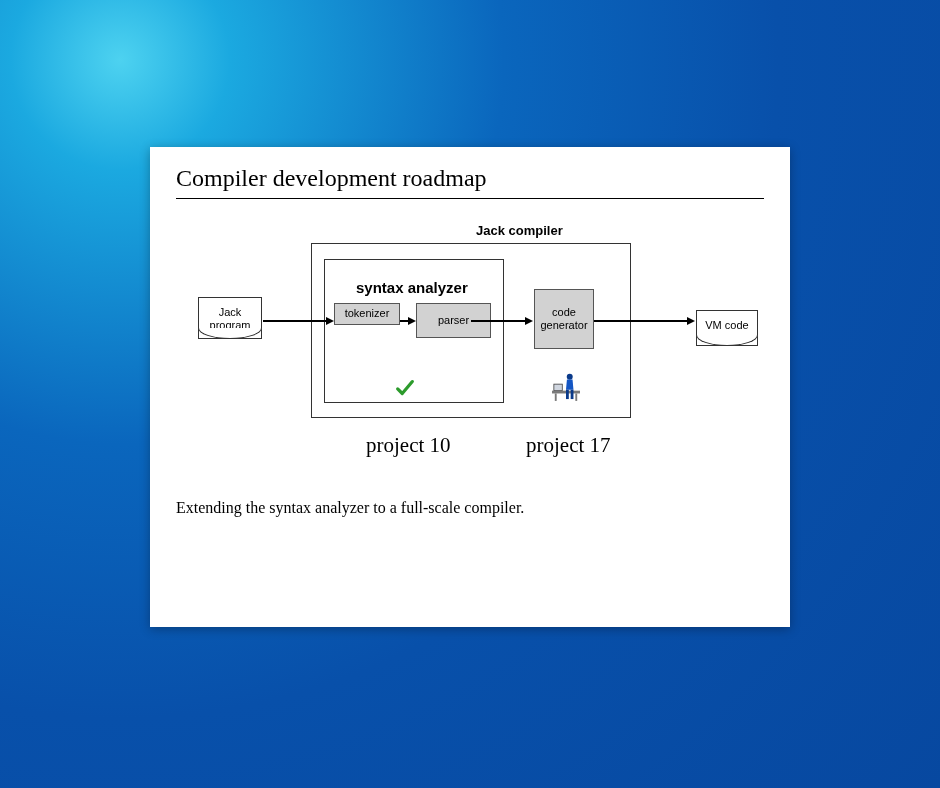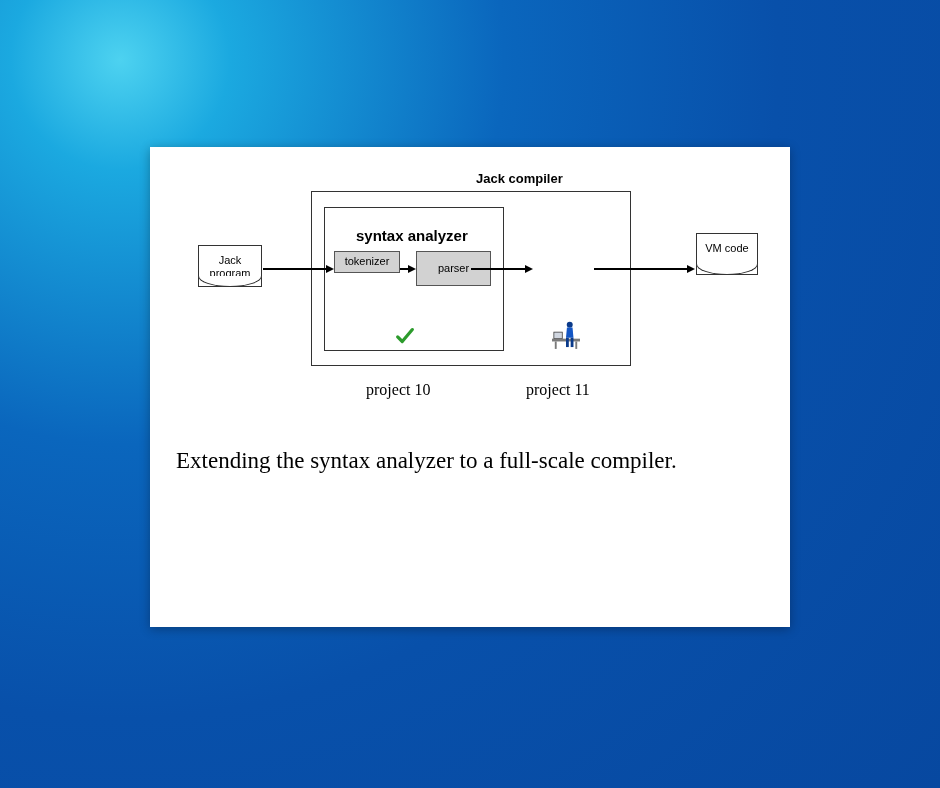--- a/index.html
+++ b/index.html
@@ -89,21 +89,21 @@
     font-family: Arial, sans-serif;
     font-size: 11px;
     display: flex;
     align-items: flex-start;
     justify-content: center;
     text-align: center;
     padding-top: 8px;
     line-height: 1.2;
   }
   .doc-in  { left: 22px;  top: 80px; width: 64px; height: 42px; }
-  .doc-out { left: 520px; top: 68px; width: 62px; height: 42px; }
+  .doc-out { left: 520px; top: 93px; width: 62px; height: 36px; }
   .doc::after {
     content: "";
     position: absolute;
     left: -1px; right: -1px; bottom: -1px;
     height: 10px;
     background: #fff;
     border-left: 1px solid #333;
     border-right: 1px solid #333;
     border-bottom: 1px solid #333;
     border-radius: 0 0 50% 50% / 0 0 100% 100%;
@@ -130,56 +130,61 @@
   .person {
     position: absolute;
     left: 376px;
     top: 152px;
     width: 28px;
     height: 34px;
   }
   .proj-label {
     position: absolute;
     font-family: Georgia, serif;
-    font-size: 16px;
+    font-size: 21px;
   }
   .proj10 { left: 190px; top: 216px; }
   .proj11 { left: 350px; top: 216px; }
   .lecture-heading {
     font-size: 17px;
     text-decoration: underline;
     margin-bottom: 10px;
   }
   .lecture-body {
-    font-size: 23px;
+    font-size: 16px;
     line-height: 1.4;
   }
 </style>
 </head>
 <body>
 
 <div class="slide">
+  <h1 class="slide-title">Compiler development roadmap</h1>
 
   <div class="diagram">
 
     <div class="compiler-label">Jack compiler</div>
     <div class="compiler-box"></div>
 
     <div class="analyzer-label">syntax analyzer</div>
     <div class="analyzer-box"></div>
 
     <div class="doc doc-in">
       <span style="white-space:pre-line;">Jack program</span>
     </div>
     <div class="doc doc-out">
       <span>VM code</span>
     </div>
 
     <div class="component tokenizer">tokenizer</div>
     <div class="component parser">parser</div>
+    <div class="component codegen">
+      <span style="white-space:pre-line;">code
+generator</span>
+    </div>
 
     <div class="arrow-line" style="left:87px; top:103px; width:65px;"></div>
     <div class="arrow-head" style="left:150px; top:100px;"></div>
 
     <div class="arrow-line" style="left:224px; top:103px; width:10px;"></div>
     <div class="arrow-head" style="left:232px; top:100px;"></div>
 
     <div class="arrow-line" style="left:295px; top:103px; width:56px;"></div>
     <div class="arrow-head" style="left:349px; top:100px;"></div>
 
@@ -195,17 +200,17 @@
       <rect x="0" y="23" width="30" height="3" fill="#7a7a7a"></rect>
       <rect x="3" y="26" width="2" height="8" fill="#7a7a7a"></rect>
       <rect x="25" y="26" width="2" height="8" fill="#7a7a7a"></rect>
       <circle cx="19" cy="8" r="3.2" fill="#0a3a8a"></circle>
       <path d="M16 11 L22 11 L23 22 L15 22 Z" fill="#1456c4"></path>
       <rect x="15" y="22" width="3" height="10" fill="#0a3a8a"></rect>
       <rect x="20" y="22" width="3" height="10" fill="#0a3a8a"></rect>
     </svg>
 
     <div class="proj-label proj10">project 10</div>
-    <div class="proj-label proj11">project 11</div>
+    <div class="proj-label proj11">project 17</div>
   </div>
 
   <div class="lecture-body">Extending the syntax analyzer to a full-scale compiler.</div>
 </div>
 
 </body></html>

